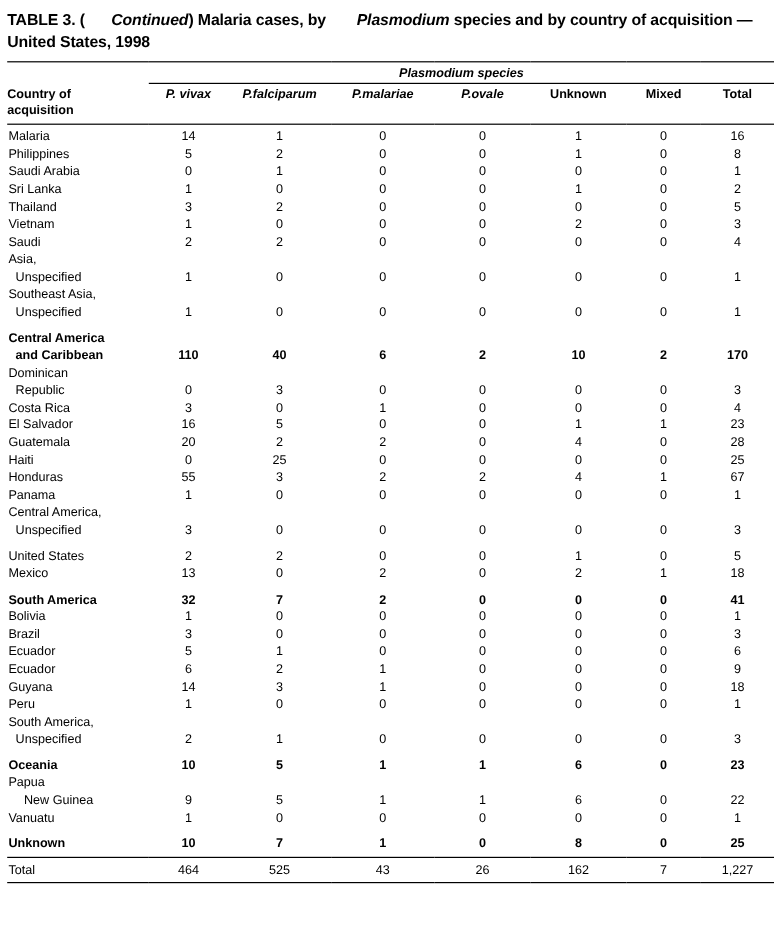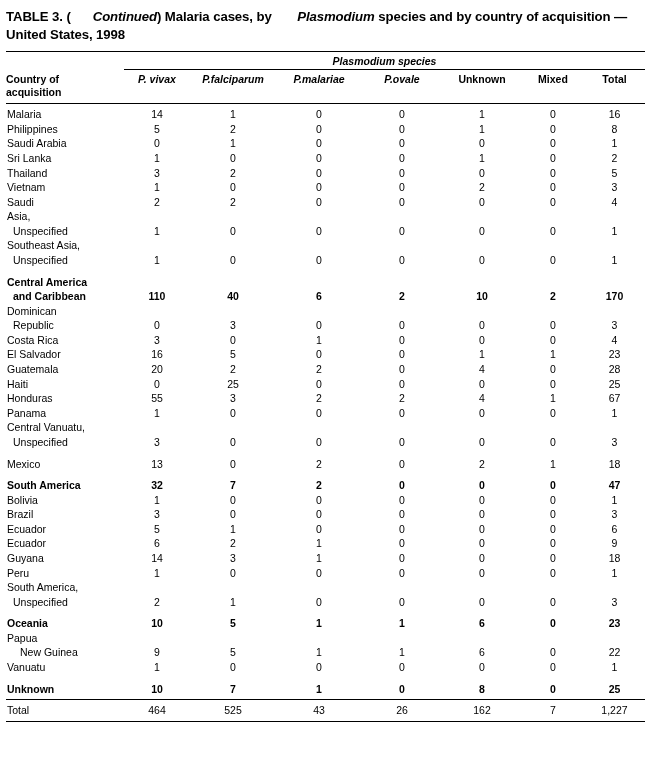--- a/index.html
+++ b/index.html
@@ -379,41 +379,51 @@
           <td class="l">Panama</td>
           <td class="c">1</td>
           <td class="c">0</td>
           <td class="c">0</td>
           <td class="c">0</td>
           <td class="c">0</td>
           <td class="c">0</td>
           <td class="c">1</td>
         </tr>
         <tr class="row">
-          <td class="l">Central Vanuatu,</td>
+          <td class="l">Central America,</td>
           <td class="c"></td>
           <td class="c"></td>
           <td class="c"></td>
           <td class="c"></td>
           <td class="c"></td>
           <td class="c"></td>
           <td class="c"></td>
         </tr>
         <tr class="row">
           <td class="l indent1">Unspecified</td>
           <td class="c">3</td>
           <td class="c">0</td>
           <td class="c">0</td>
           <td class="c">0</td>
           <td class="c">0</td>
           <td class="c">0</td>
           <td class="c">3</td>
         </tr>
         <tr class="gap">
           <td colspan="8"></td>
+        </tr>
+        <tr class="row">
+          <td class="l">United States</td>
+          <td class="c">2</td>
+          <td class="c">2</td>
+          <td class="c">0</td>
+          <td class="c">0</td>
+          <td class="c">1</td>
+          <td class="c">0</td>
+          <td class="c">5</td>
         </tr>
         <tr class="row">
           <td class="l">Mexico</td>
           <td class="c">13</td>
           <td class="c">0</td>
           <td class="c">2</td>
           <td class="c">0</td>
           <td class="c">2</td>
           <td class="c">1</td>
           <td class="c">18</td>
@@ -422,21 +432,21 @@
           <td colspan="8"></td>
         </tr>
         <tr class="row bold">
           <td class="l">South America</td>
           <td class="c">32</td>
           <td class="c">7</td>
           <td class="c">2</td>
           <td class="c">0</td>
           <td class="c">0</td>
           <td class="c">0</td>
-          <td class="c">47</td>
+          <td class="c">41</td>
         </tr>
         <tr class="row">
           <td class="l">Bolivia</td>
           <td class="c">1</td>
           <td class="c">0</td>
           <td class="c">0</td>
           <td class="c">0</td>
           <td class="c">0</td>
           <td class="c">0</td>
           <td class="c">1</td>

